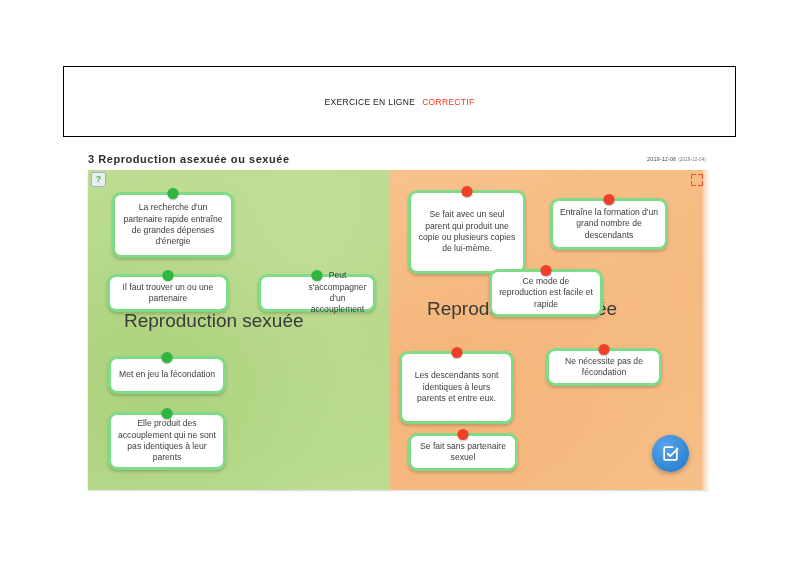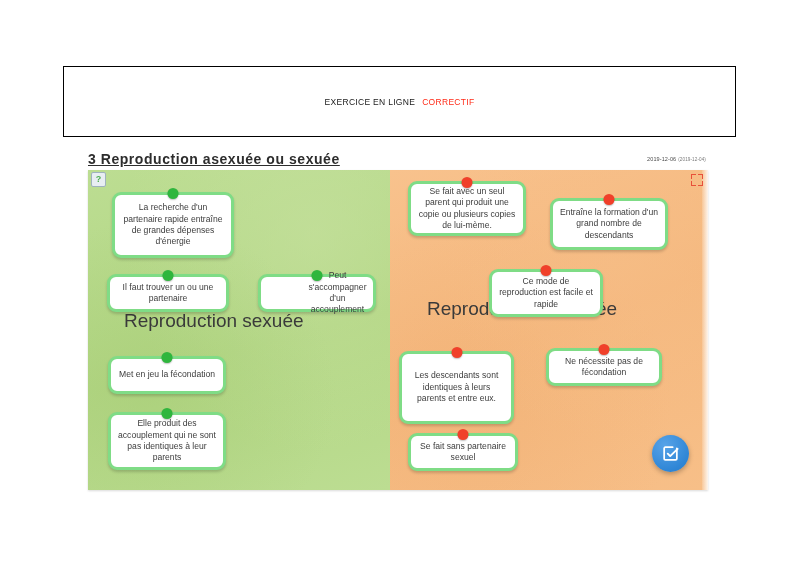--- a/index.html
+++ b/index.html
@@ -45,25 +45,24 @@
     position: absolute;
     left: 88px;
     top: 150px;
     width: 618px;
     height: 18px;
     display: flex;
     align-items: center;
     justify-content: space-between;
   }
   .ex-title {
-    font-size: 14px;
+    font-size: 11px;
     font-weight: bold;
     color: #2d2d2d;
     letter-spacing: 0.55px;
-    text-decoration: underline;
   }
   .ex-date {
     font-size: 5.5px;
     color: #4a4a4a;
     letter-spacing: 0.1px;
     white-space: nowrap;
   }
   .ex-date .date-sub {
     font-size: 4.6px;
     color: #7a7a7a;
@@ -249,21 +248,21 @@
 
     <div class="card" style="left:20px; top:242px; width:118px; height:58px;">
       <span class="dot dot-green"></span>
       <span>Elle produit des accouplement qui ne sont pas identiques à leur parents</span>
     </div>
   </div>
 
   <div class="panel panel-right">
     <div class="cat-heading" style="left:37px; top:128px;">Reproduction asexuée</div>
 
-    <div class="card" style="left:18px; top:11px; width:118px; height:55px;">
+    <div class="card" style="left:18px; top:20px; width:118px; height:84px;">
       <span class="dot dot-red"></span>
       <span>Se fait avec un seul parent qui produit une copie ou plusieurs copies de lui-mème.</span>
     </div>
 
     <div class="card" style="left:160px; top:28px; width:118px; height:52px;">
       <span class="dot dot-red"></span>
       <span>Entraîne la formation d'un grand nombre de descendants</span>
     </div>
 
     <div class="card" style="left:99px; top:99px; width:114px; height:48px;">

